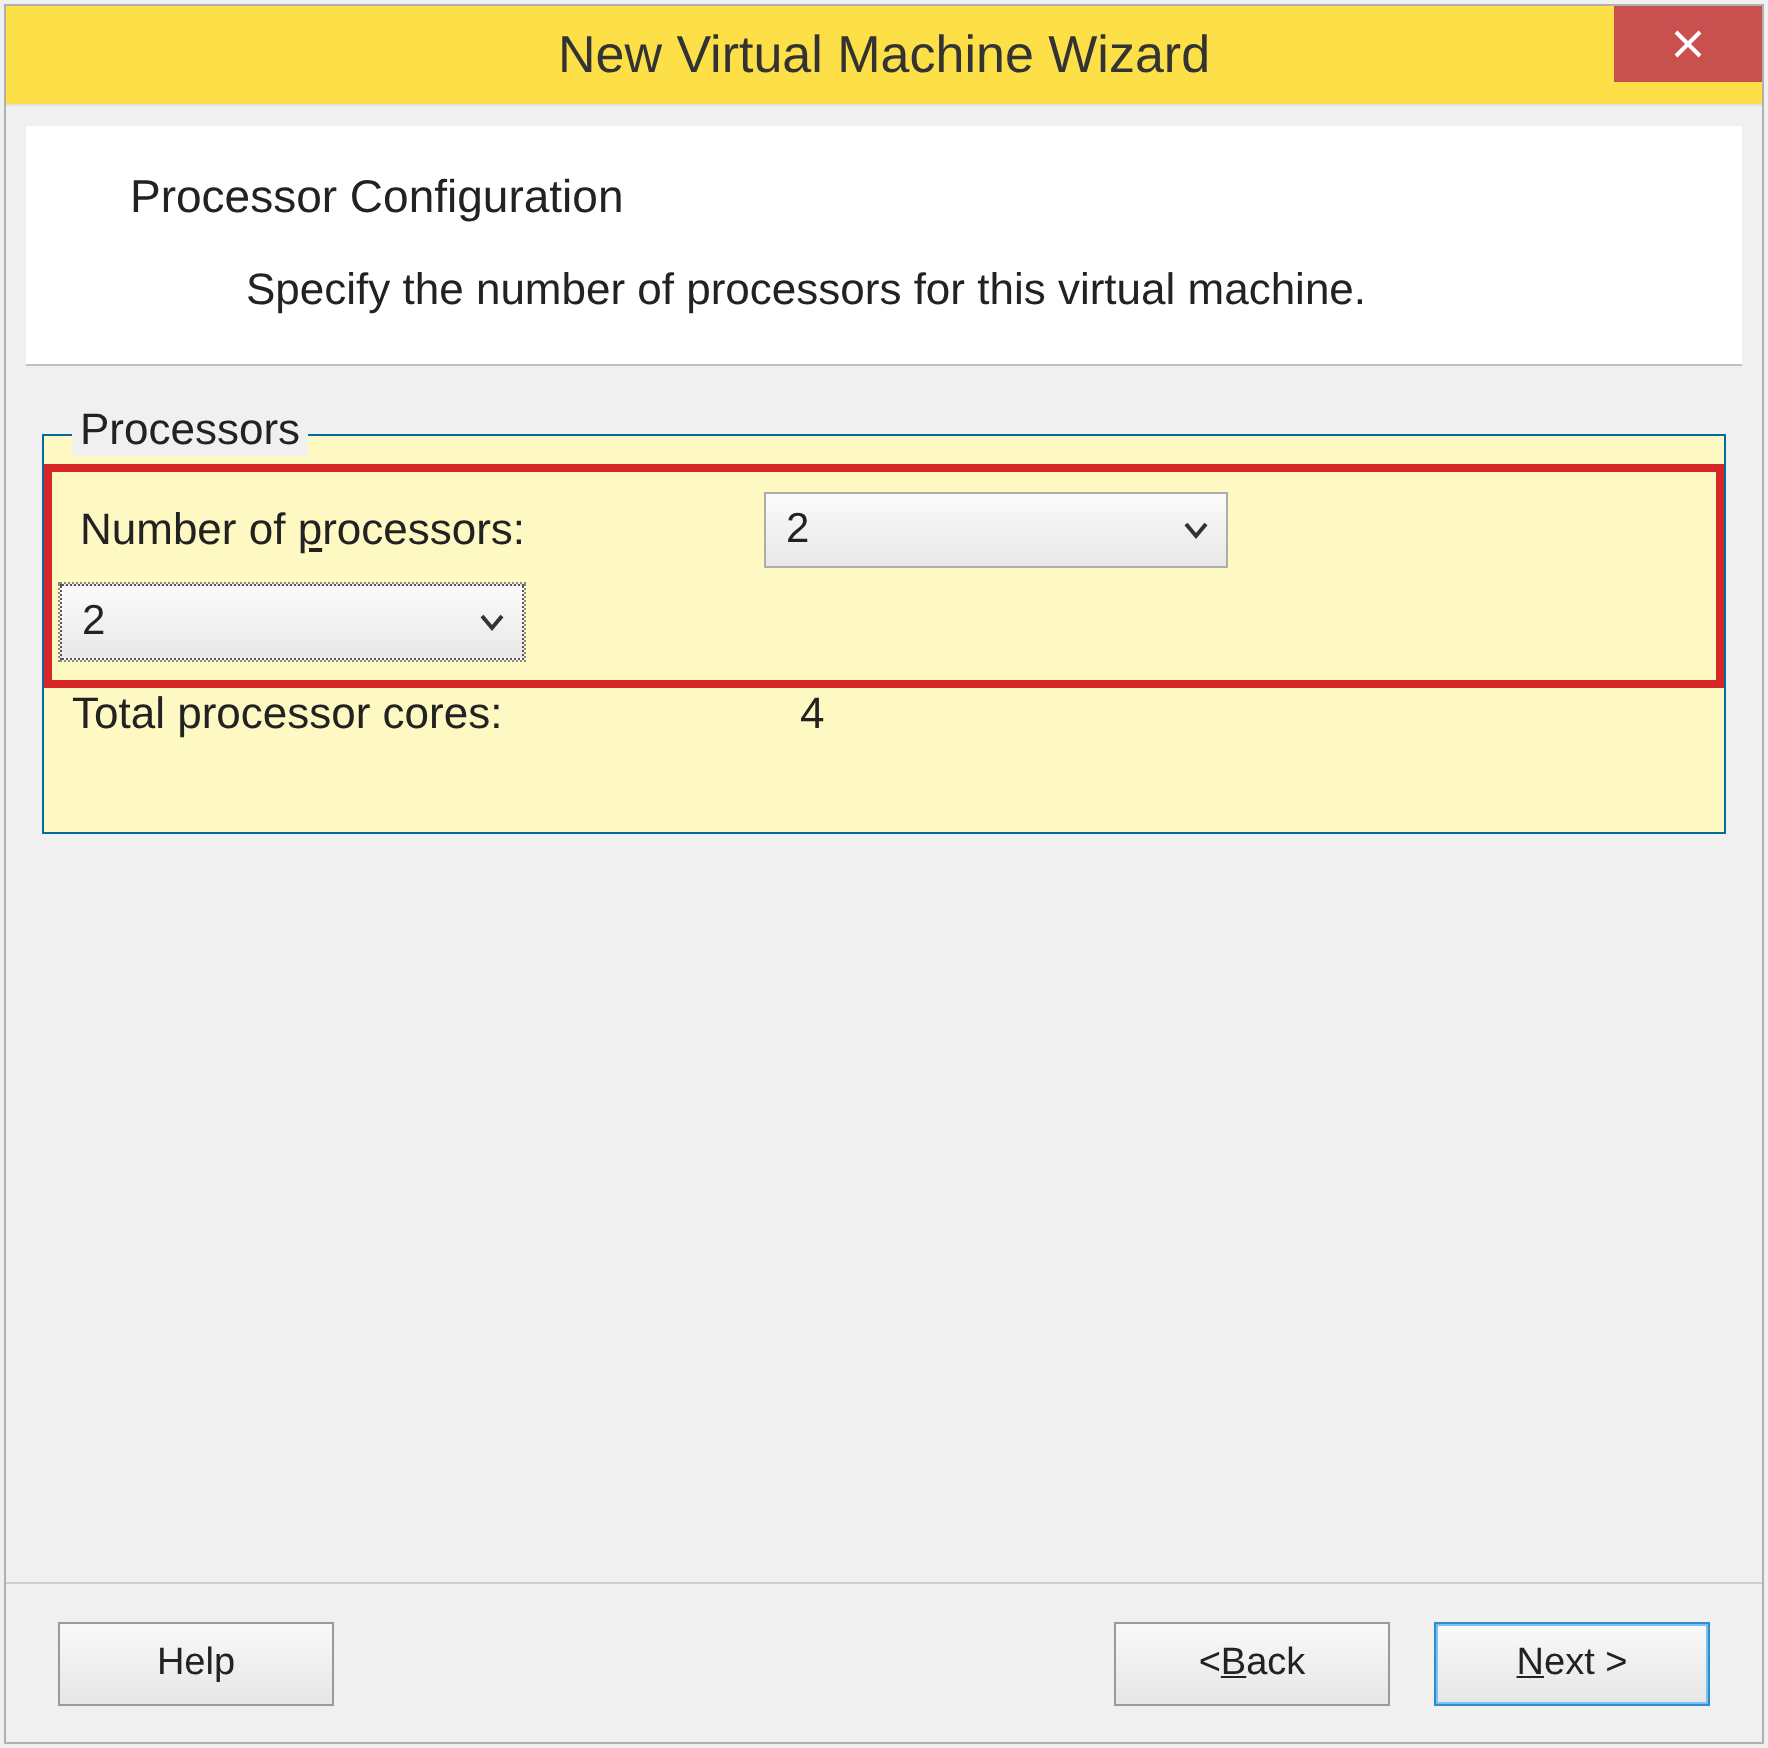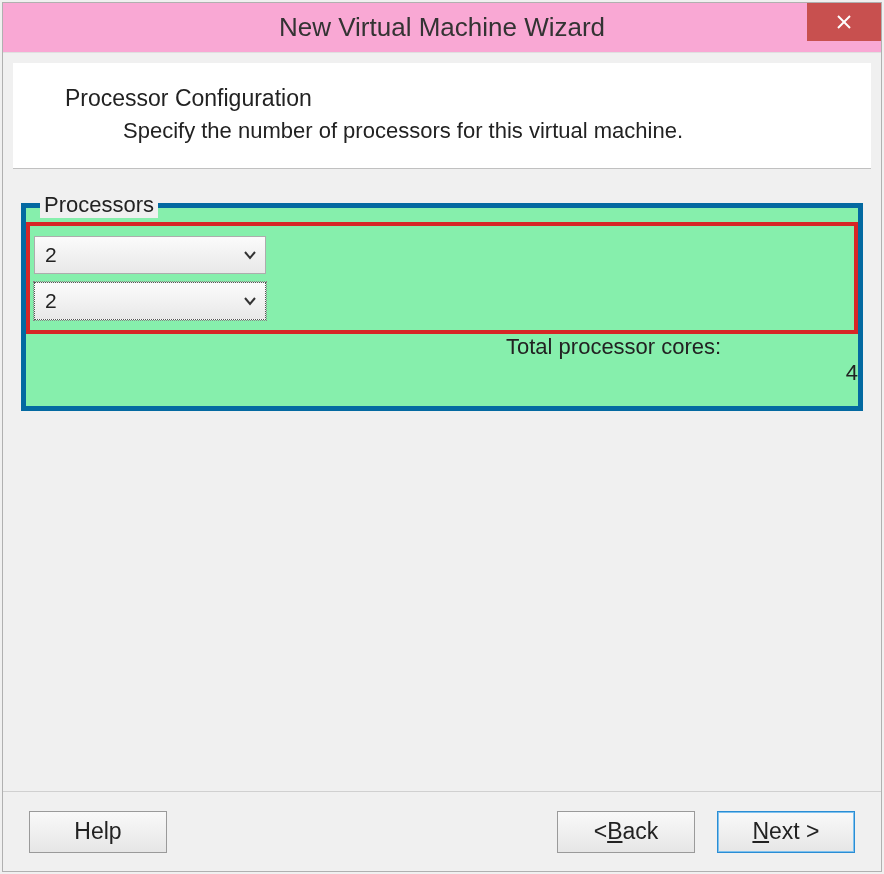--- a/index.html
+++ b/index.html
@@ -14,21 +14,21 @@
     width: 880px; height: 870px;
     margin: 2px;
     background: #f0f0f0;
     border: 1px solid #b0b0b0;
     display: flex;
     flex-direction: column;
     position: relative;
   }
   .titlebar {
     height: 50px;
-    background: #f9a8d4;
+    background: #fde047;
     display: flex;
     align-items: center;
     justify-content: center;
     position: relative;
     border-bottom: 1px solid #e0e0e0;
   }
   .titlebar-title {
     font-size: 26px;
     color: #333;
     font-weight: 400;
@@ -54,34 +54,34 @@
   .header-title {
     font-size: 23px;
     font-weight: 400;
     color: #222;
     padding-left: 36px;
   }
   .header-subtitle {
     font-size: 22px;
     color: #222;
     padding-left: 94px;
-    margin-top: 6px;
+    margin-top: 20px;
   }
 
   .content {
     flex: 1;
     padding: 26px 18px 10px 18px;
   }
 
   .groupbox {
     position: relative;
-    border: 5px solid #0369a1;
+    border: 1px solid #0369a1;
     padding: 14px 0 18px 0;
     margin-top: 8px;
-    background: #86efac;
+    background: #fef9c3;
   }
   .groupbox-legend {
     position: absolute;
     top: -16px;
     left: 14px;
     background: #f0f0f0;
     padding: 0 4px;
     font-size: 22px;
     color: #222;
   }
@@ -129,24 +129,23 @@
   }
   .combo-arrow svg { width: 14px; height: 10px; }
 
   .combo.focused {
     border: 1px dotted #555;
     outline: 1px dotted #888;
   }
 
   .total-row {
     display: flex;
-    align-items: flex-end;
+    align-items: flex-start;
     height: 54px;
     padding-left: 14px;
-    flex-direction: column;
   }
   .total-label {
     width: 352px;
     font-size: 22px;
     color: #222;
   }
   .total-value {
     font-size: 22px;
     color: #222;
     padding-left: 12px;
@@ -159,21 +158,21 @@
     align-items: center;
     padding: 0 26px;
     gap: 22px;
   }
   .spacer { flex: 1; }
   .btn {
     min-width: 138px;
     height: 42px;
     background: linear-gradient(#f9f9f9, #e6e6e6);
     border: 1px solid #9a9a9a;
-    font-size: 23px;
+    font-size: 19px;
     color: #222;
     display: flex;
     align-items: center;
     justify-content: center;
     cursor: pointer;
     padding: 0 18px;
   }
   .btn.default {
     border: 1px solid #2a8dd4;
     box-shadow: inset 0 0 0 1px #7ec1ee;
@@ -200,20 +199,23 @@
     <div class="header-subtitle">Specify the number of processors for this virtual machine.</div>
   </div>
 
   <div class="content">
     <div class="groupbox">
       <div class="groupbox-legend">Processors</div>
 
       <div class="highlight-box">
 
         <div class="form-row">
+          <div class="form-label">
+            <span>Number of </span><span class="mn">p</span><span>rocessors:</span>
+          </div>
           <div class="combo">
             <div class="combo-value">2</div>
             <div class="combo-arrow">
               <svg viewBox="0 0 14 10">
                   <polyline points="2,2 7,8 12,2" fill="none" stroke="#333" stroke-width="2"></polyline>
                 </svg>
             </div>
           </div>
         </div>
 

